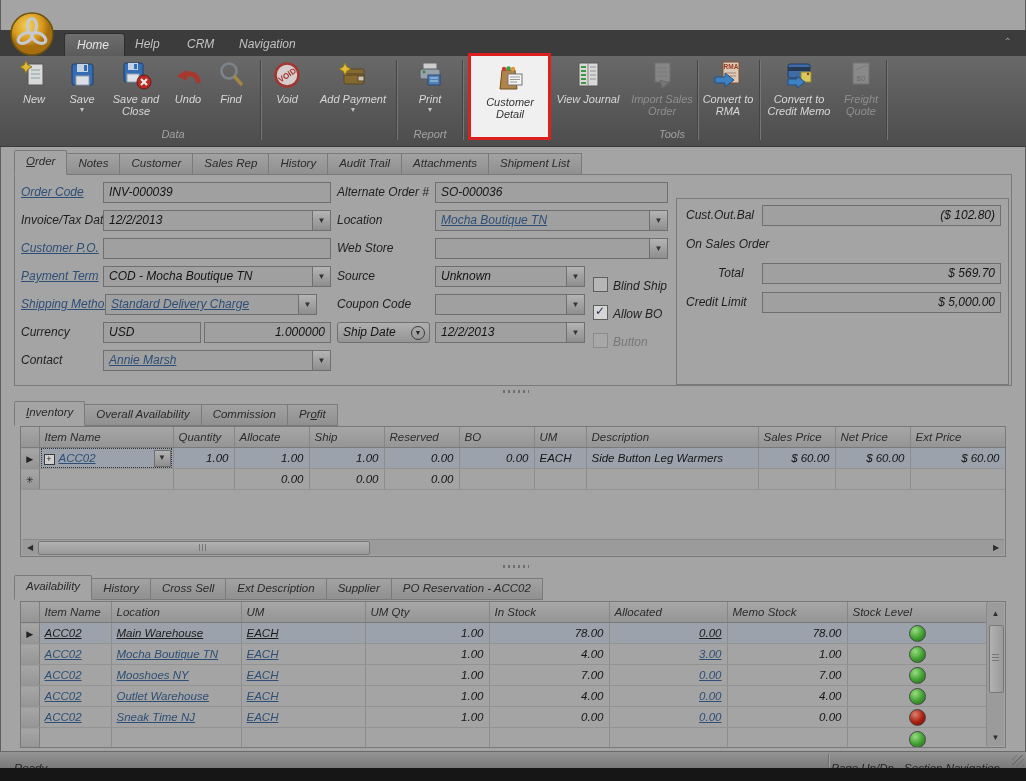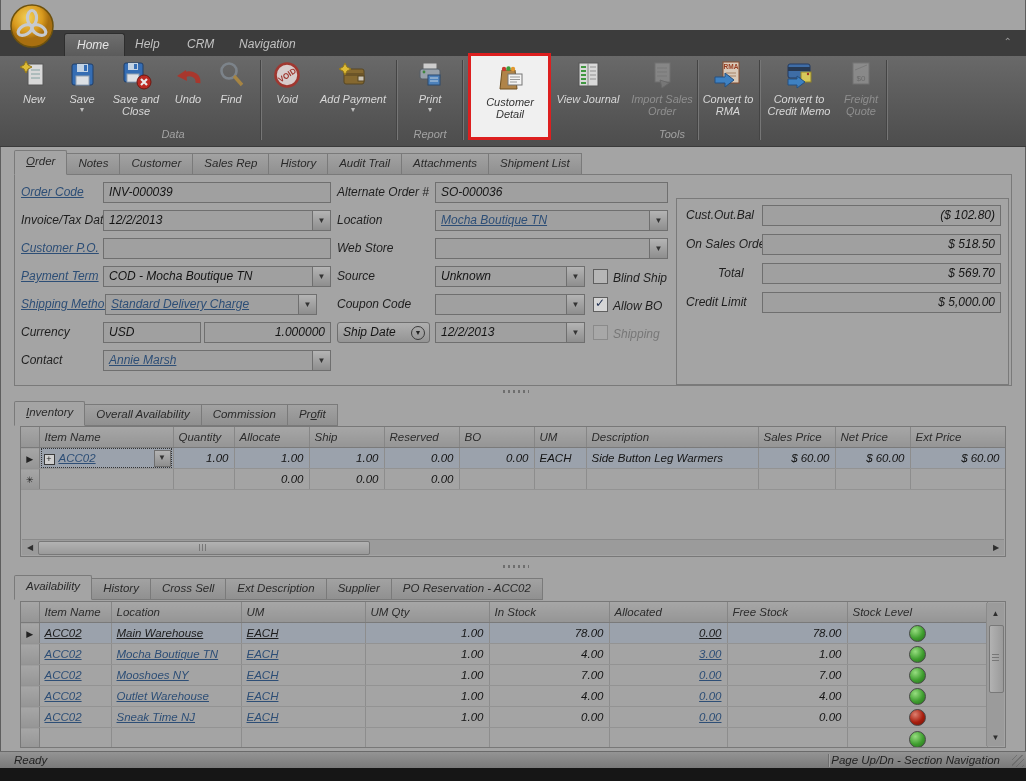--- a/index.html
+++ b/index.html
@@ -1,19 +1,19 @@
 <!DOCTYPE html>
 <html><head>
 <meta charset="utf-8">
 <style>
   html,body{margin:0;padding:0;background:#161616;}
   #window{position:relative;width:1026px;height:781px;overflow:hidden;
           font-family:"Liberation Sans","DejaVu Sans",sans-serif;font-style:italic;
           background:#a4a4a4;}
-  .abs{position:absolute;}
+  .abs{position:absolute;margin-top:8px;}
 
   
   #titlebar{position:absolute;left:0;top:0;right:0;height:30px;
             background:linear-gradient(#4c4c4c,#393939);border-bottom:0;}
   #title{position:absolute;left:0;right:0;top:0;line-height:30px;text-align:center;
          font-size:12px;color:#b6b6b6;}
   .winbtn{position:absolute;top:9px;width:22px;height:14px;color:#9a9a9a;
           text-align:center;font-size:11px;line-height:13px;cursor:default;}
   .minglyph{display:inline-block;width:12px;height:5px;border:1.5px solid #9a9a9a;border-radius:2px;margin-top:4px;}
   .restglyph{display:inline-block;width:9px;height:9px;border:1.5px solid #9a9a9a;border-radius:2px;position:relative;margin-top:1px;}
@@ -449,30 +449,29 @@
 
   <div class="inp" style="left:337px;top:322px;width:93px;border-radius:3px;background:linear-gradient(#b0b0b0,#949494)">
     <span>Ship Date</span>
     <span style="position:absolute;right:4px;top:3px;width:12px;height:12px;border:1px solid #3a3a3a;border-radius:50%;font-size:7px;line-height:12px;text-align:center;color:#222;font-style:normal">▼</span>
   </div>
   <div class="inp cmb" style="left:435px;top:322px;width:150px">
     <span>12/2/2013</span>
     <span class="dd">▼</span>
   </div>
   <span class="abs" style="left:593px;top:324px">
-    <span class="chk dis" data-checked="false"></span><span class="chklbl dis">Shipping</span>
+    <span class="chk dis" data-checked="false"></span><span class="chklbl dis">Button</span>
   </span>
 
   <div class="panel" style="left:676px;top:198px;width:333px;height:187px;z-index:2"></div>
 
   <span class="lbl" style="left:686px;top:208px;z-index:3">Cust.Out.Bal</span>
   <div class="inp num" style="left:762px;top:205px;width:239px;z-index:3">($ 102.80)</div>
 
   <span class="lbl" style="left:686px;top:237px;z-index:3">On Sales Order</span>
-  <div class="inp num" style="left:762px;top:234px;width:239px;z-index:3">$ 518.50</div>
 
   <span class="lbl" style="left:718px;top:266px;z-index:3">Total</span>
   <div class="inp num" style="left:762px;top:263px;width:239px;z-index:3">$ 569.70</div>
 
   <span class="lbl" style="left:686px;top:295px;z-index:3">Credit Limit</span>
   <div class="inp num" style="left:762px;top:292px;width:239px;z-index:3">$ 5,000.00</div>
 
   <div class="splitdots" style="left:503px;top:390px"></div>
 
   <div class="ftabs" style="left:14px;top:403px">
@@ -578,21 +577,21 @@
         </colgroup>
       <tbody>
           <tr>
         <th class="selcol"></th>
         <th>Item Name</th>
         <th>Location</th>
         <th>UM</th>
         <th>UM Qty</th>
         <th>In Stock</th>
         <th>Allocated</th>
-        <th>Free Stock</th>
+        <th>Memo Stock</th>
         <th>Stock Level</th>
       </tr>
       <tr class="sel">
         <td class="selcol"><span class="rowglyph">▶</span></td>
         <td><a class="link" style="color:#1c1c1c">ACC02</a></td>
         <td><a class="link" style="color:#1c1c1c">Main Warehouse</a></td>
         <td><a class="link" style="color:#1c1c1c">EACH</a></td>
         <td class="num">1.00</td>
         <td class="num">78.00</td>
         <td class="num"><a class="link" style="color:#1c1c1c">0.00</a></td>

